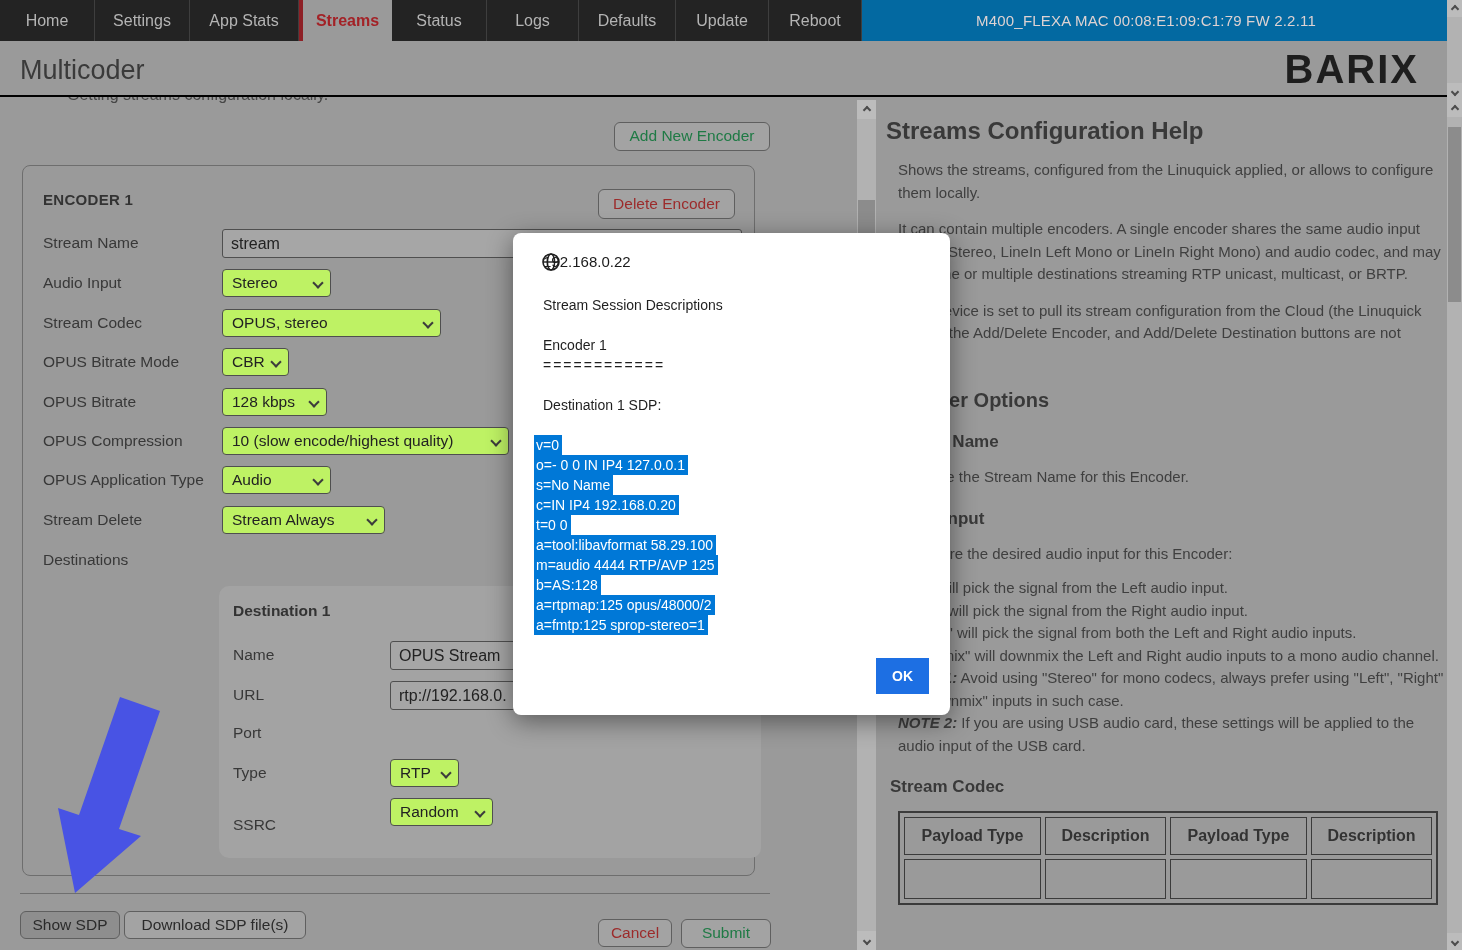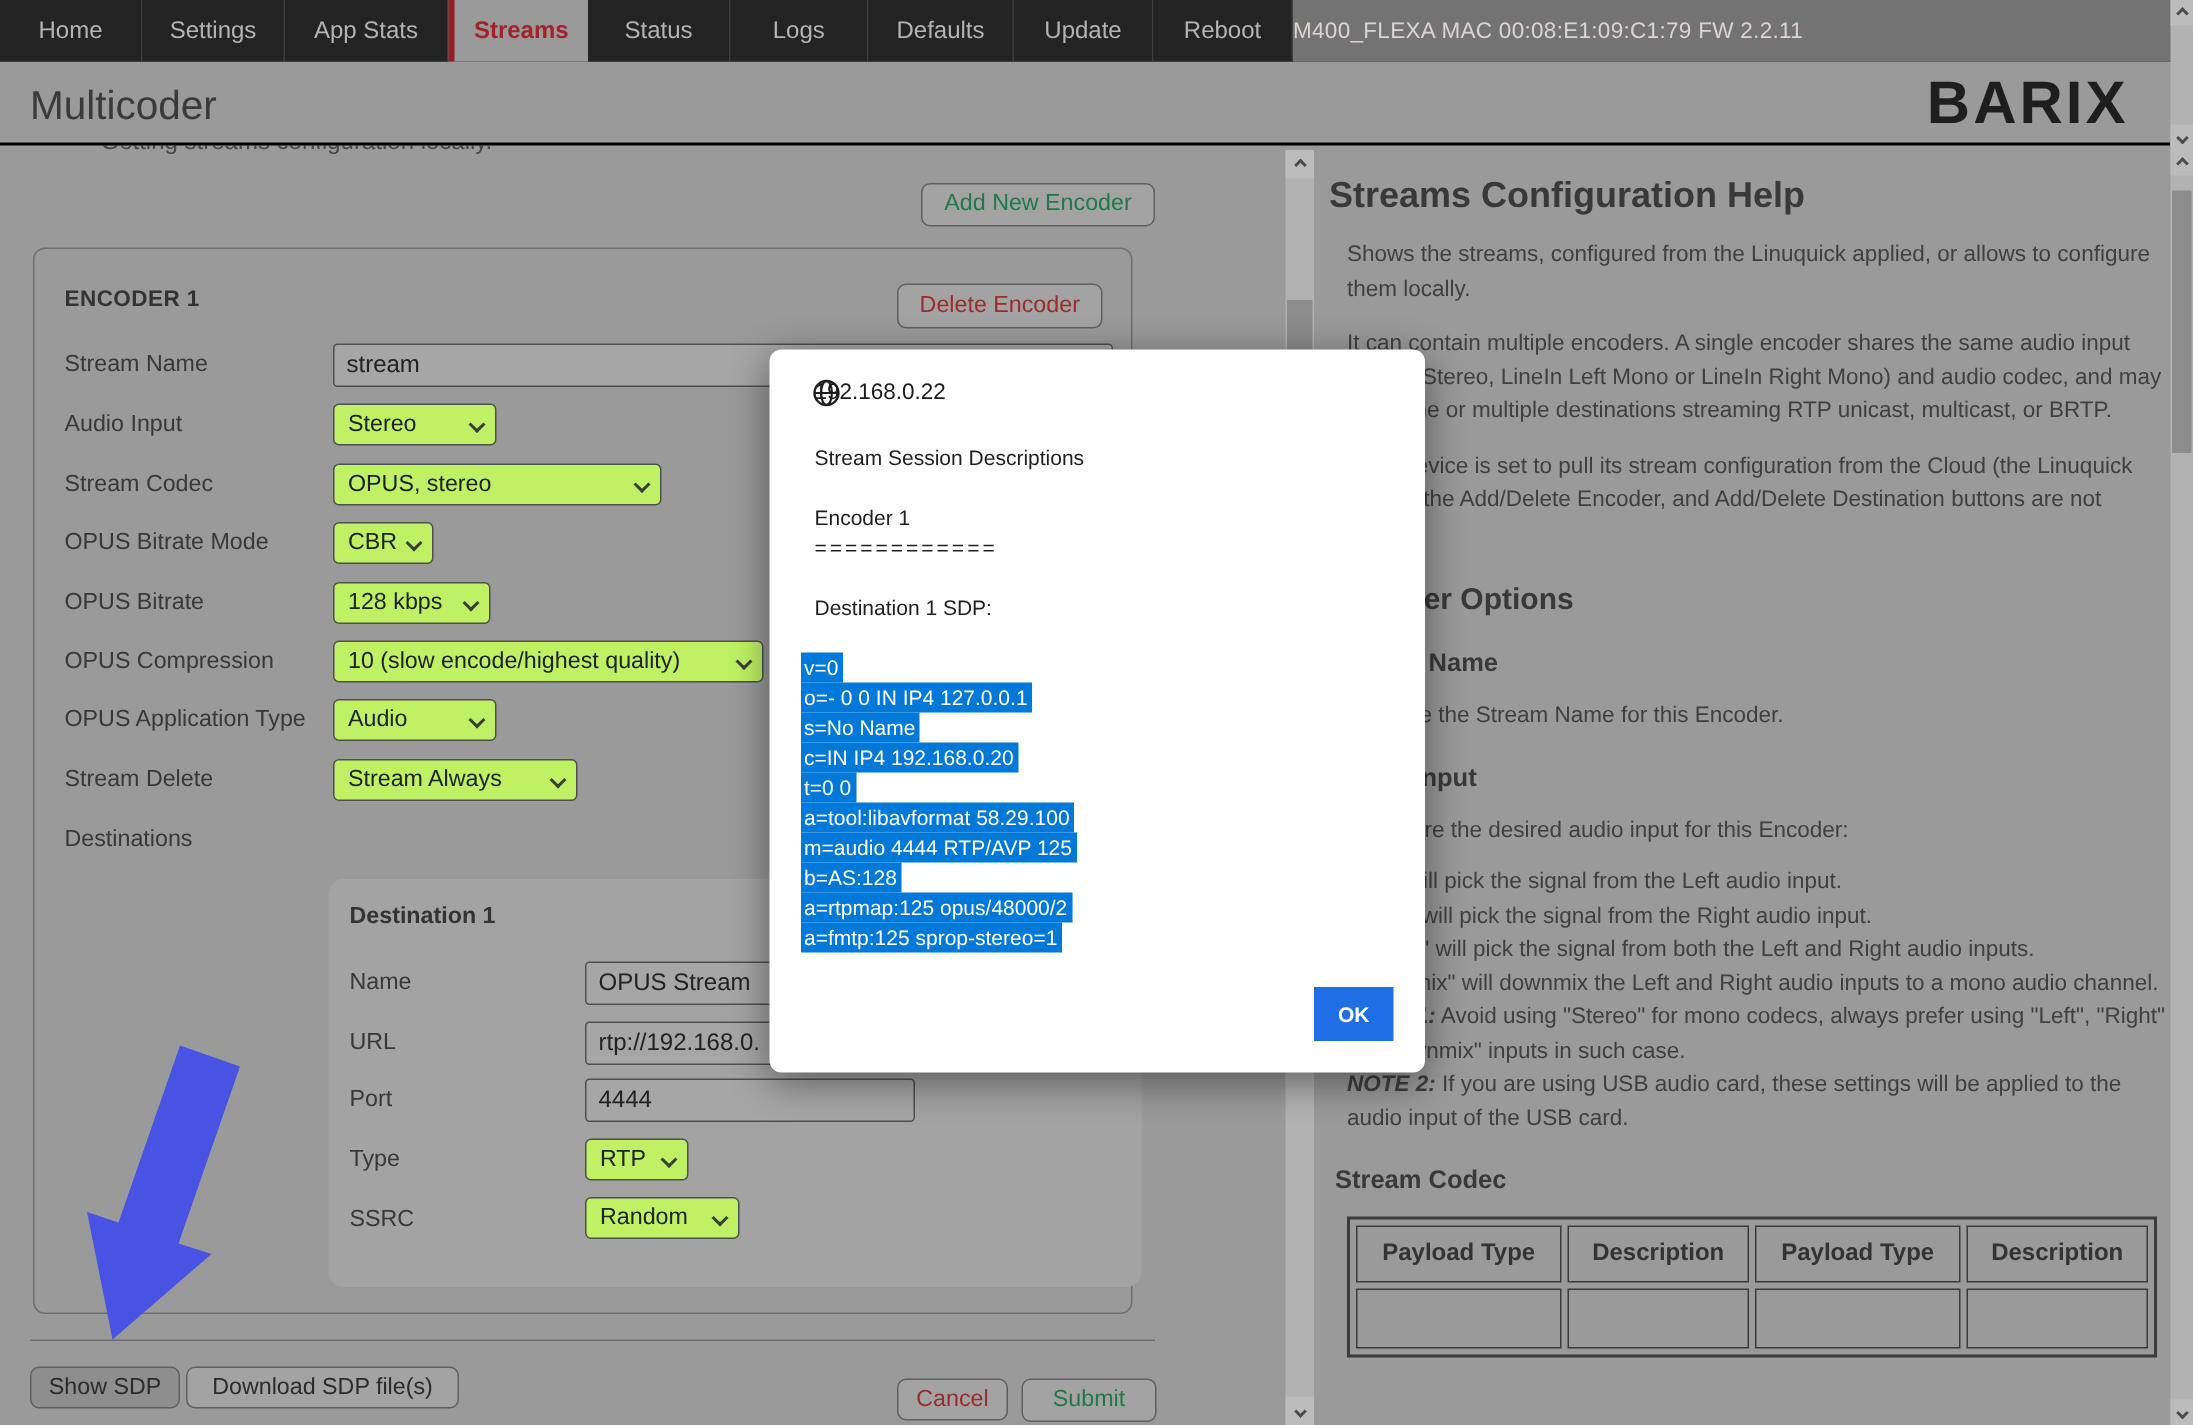--- a/index.html
+++ b/index.html
@@ -5,22 +5,22 @@
   * { margin:0; padding:0; box-sizing:border-box; }
   html,body { width:1462px; height:950px; overflow:hidden; background:#9a9a9a;
     font-family:"Liberation Sans","DejaVu Sans",sans-serif; }
   #stage { position:relative; width:1462px; height:950px; overflow:hidden; background:#9a9a9a; }
 
   
   .navbar { position:absolute; left:0; top:0; width:1462px; height:41px; background:#232323; display:flex; z-index:6; }
   .tab { height:41px; line-height:41px; text-align:center; font-size:16px; color:#b4b4b4;
          border-right:1px solid #3e3e3e; cursor:pointer; background:#232323; }
   .tab.active { background:#9a9a9a; color:#a32227; font-weight:bold; border-left:4px solid #8e2026; border-right:none; }
-  .nav-right { flex:1; background:#737373; color:#ded2d2; font-size:15px; line-height:41px;
-               text-align:left; padding-right:32px; letter-spacing:.2px; }
+  .nav-right { flex:1; background:#0369a1; color:#ded2d2; font-size:15px; line-height:41px;
+               text-align:center; padding-right:32px; letter-spacing:.2px; }
 
   
   .header { position:absolute; left:0; top:41px; width:1447px; height:56px; background:#9a9a9a;
             border-bottom:2px solid #000000; z-index:5; }
   .page-title { position:absolute; left:20px; top:14px; font-size:27px; color:#3a3a3a; }
   .brand { position:absolute; right:28px; top:6px; font-size:40px; font-weight:900; color:#1e1e1e;
            letter-spacing:2px; font-stretch:condensed; }
 
   .status-line { position:absolute; left:67px; top:86px; font-size:16px; color:#474747; z-index:1; }
 
@@ -163,29 +163,28 @@
     <div class="dest-panel">
       <div class="dest-title">Destination 1</div>
 
       <span class="row-label" style="left:14px; top:60px;">Name</span>
       <input class="tinput" style="left: 171px; top: 55px; width: 348px;" value="OPUS Stream">
 
       <span class="row-label" style="left:14px; top:100px;">URL</span>
       <input class="tinput" style="left: 171px; top: 95px; width: 348px;" value="rtp://192.168.0.">
 
       <span class="row-label" style="left:14px; top:138px;">Port</span>
-      <input class="tinput" style="left: 171px; top: 133px; width: 220px;" value="4444">
 
       <span class="row-label" style="left:14px; top:178px;">Type</span>
       <div class="sel" style="left:171px; top:173px; width:69px;">
         <span>RTP</span>
         <i class="chev-dn"></i>
       </div>
 
-      <span class="row-label" style="left:14px; top:218px;">SSRC</span>
+      <span class="row-label" style="left:14px; top:230px;">SSRC</span>
       <div class="sel" style="left:171px; top:212px; width:103px;">
         <span>Random</span>
         <i class="chev-dn"></i>
       </div>
     </div>
   </div>
 
   <div class="hrule"></div>
   <div class="gbtn pressed" style="left:20px; top:911px; width:100px; height:28px;">Show SDP</div>
   <div class="gbtn" style="left:124px; top:911px; width:182px; height:28px;">Download SDP file(s)</div>

